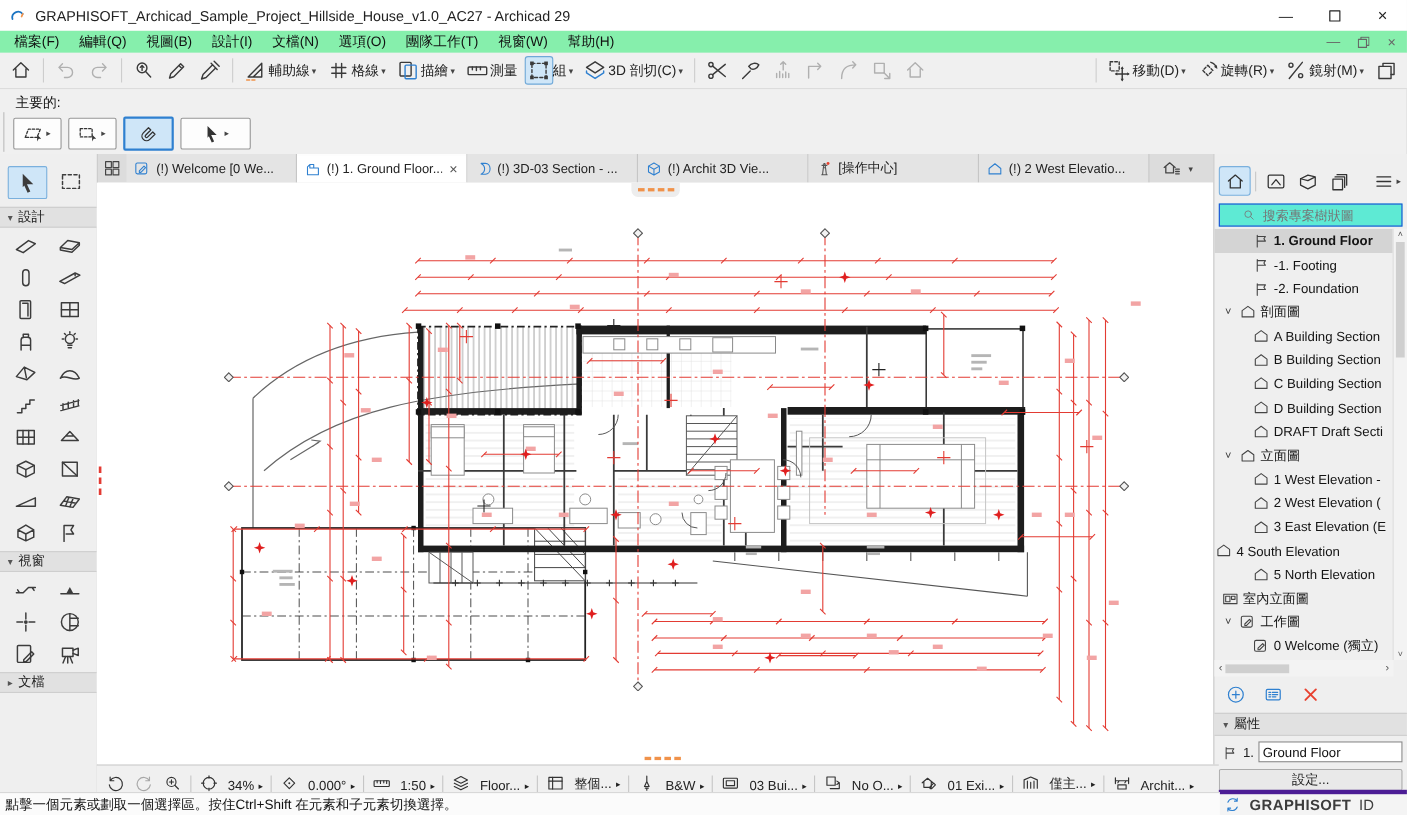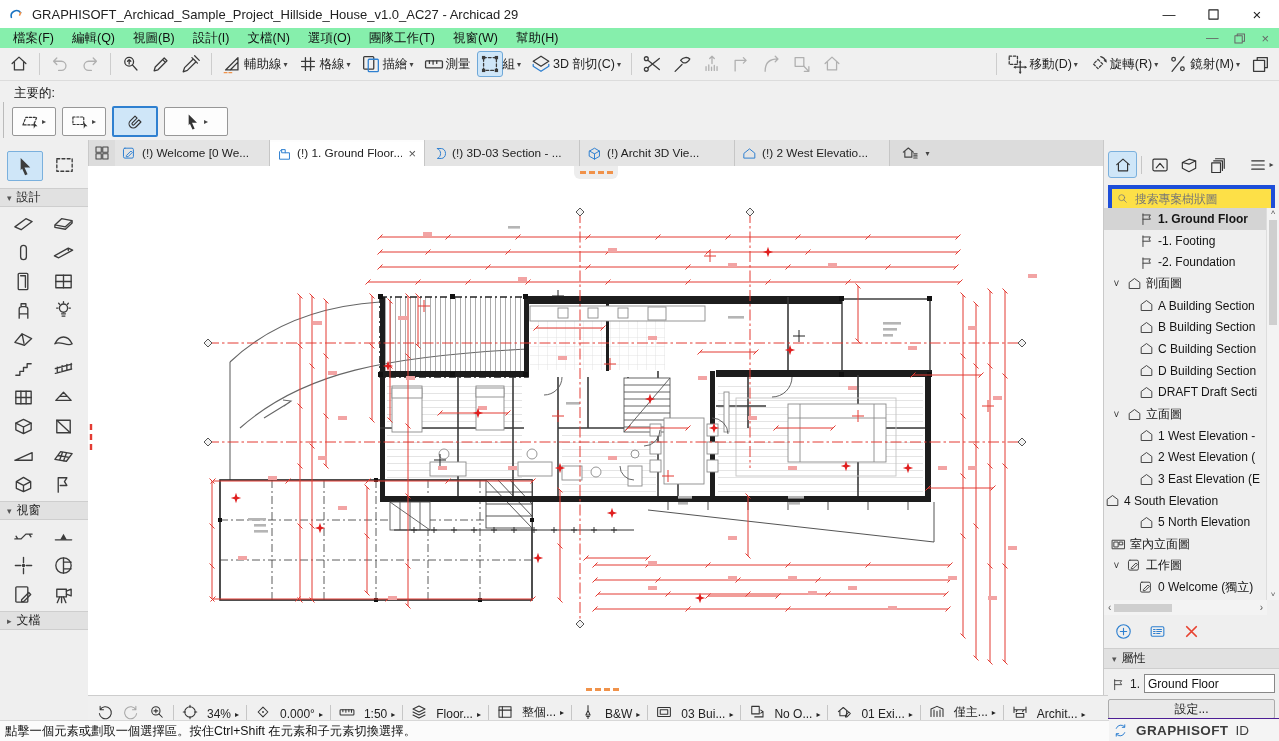--- a/index.html
+++ b/index.html
@@ -73,41 +73,41 @@
   .ssep{width:1px;height:16px;background:#c6c6c6;margin:0 3px;flex:none}
   
   .hintbar{position:absolute;top:720px;left:0;width:1104px;height:21px;background:#fbfbfb;border-top:1px solid #d8d8d8;font-size:12.3px;color:#111;display:flex;align-items:center;padding-left:5px}
   
   .navigator{position:absolute;top:140px;right:0;width:175px;bottom:0;background:#efefef;border-left:1px solid #c9c9c9}
   .nav-icons{display:flex;align-items:center;padding:11px 4px 3px;gap:2px}
   .nbtn{width:27px;height:25px;display:flex;align-items:center;justify-content:center;color:#333}
   .nbtn .ic{width:20px;height:20px}
   .nbtn.on{background:#cfe6f8;border:1px solid #7ab0dd;border-radius:3px}
   .nsep{width:1px;height:18px;background:#c6c6c6;margin:0 2px}
-  .searchbox{position:absolute;top:45px;left:4px;right:4px;height:19px;background:#fde047;border:4px solid #1d4ed8;display:flex;align-items:center;padding:0 4px;gap:4px}
+  .searchbox{position:absolute;top:45px;left:4px;right:4px;height:19px;background:#5eead4;border:1px solid #1d4ed8;display:flex;align-items:center;padding:0 20px;gap:4px}
   .searchbox .ic{width:13px;height:13px;color:#777}
   .searchbox input{border:0;outline:0;flex:1;min-width:0;background:transparent;font:11.8px "Liberation Sans",sans-serif;color:#333}
   #tree{position:absolute;top:68px;left:0;right:12px;height:392px;overflow:hidden}
   .trow{display:flex;align-items:center;height:21.7px;gap:3px;font-size:12px;color:#141414;white-space:nowrap;overflow:hidden}
   .trow.sel{background:#d4d4d4;font-weight:bold}
   .trow .ic{width:17px;height:17px;color:#444}
   .chev{width:13px;font-size:10px;color:#333;text-align:center;flex:none}
   .vscroll{position:absolute;top:68px;right:0;width:12px;height:392px;background:#f3f3f3;border-left:1px solid #ddd;display:flex;flex-direction:column;align-items:center;font-size:8px;color:#555}
   .vthumb{width:8px;height:105px;background:#cfcfcf;margin-top:3px}
   .hscroll{position:absolute;top:460px;left:0;right:12px;height:15px;background:#f3f3f3;display:flex;align-items:center;font-size:10px;color:#555;padding:0 4px}
   .hthumb{width:58px;height:8px;background:#cfcfcf;margin-left:3px}
   .navbtns{position:absolute;top:478px;left:0;right:0;height:27px;display:flex;align-items:center;gap:15px;padding-left:10px}
   .navbtns .ic{width:19px;height:19px;color:#2f80d0}
   .navbtns .red{color:#e8412f}
   .props-h{position:absolute;top:508px;left:0;right:0;height:19px;background:#e1e1e1;border-top:1px solid #cecece;border-bottom:1px solid #cecece;display:flex;align-items:center;padding-left:8px;gap:5px;font-size:12px}
   .story-row{position:absolute;top:533px;left:6px;right:4px;height:21px;display:flex;align-items:center;gap:4px;font-size:12px}
   .story-row .ic{width:16px;height:16px;color:#444}
   .story-row input{flex:1;min-width:0;height:17px;border:1px solid #888;padding:0 3px;font:12px "Liberation Sans",sans-serif;color:#111;background:#fff}
   .set-btn{position:absolute;top:559px;left:4px;right:4px;height:18px;background:#e9e9e9;border:1px solid #ababab;border-radius:2px;display:flex;align-items:center;justify-content:center;font-size:12px;color:#222}
-  .gsbar{position:absolute;top:578px;left:0;right:0;bottom:0;background:#f4f4f4;border-top:1px solid #4c1d95;display:flex;align-items:center;gap:7px;padding:0 8px}
+  .gsbar{position:absolute;top:578px;left:0;right:0;bottom:0;background:#f4f4f4;border-top:4px solid #4c1d95;display:flex;align-items:center;gap:7px;padding:0 8px}
   .gsbar .ic{width:17px;height:17px;color:#2f80d0}
   .gsbrand{font-weight:bold;letter-spacing:.4px;color:#3c3c3c;font-size:13.5px}
   .gsid{color:#404040;font-size:13.5px}
 </style>
 </head>
 <body>
 
 <div id="app">
 
   <div class="titlebar">
@@ -495,20 +495,29 @@
           </span>
           <span class="tl">(!) 3D-03 Section - ...</span>
         </div>
         <div class="tab">
           <span class="ic blue">
             <svg viewBox="0 0 24 24">
               <path d="M5 8.5 12 4.5l7 4v7.5l-7 4-7-4ZM5 8.5l7 4 7-4M12 12.5v7.5"></path>
             </svg>
           </span>
           <span class="tl">(!) Archit 3D Vie...</span>
+        </div>
+        <div class="tab">
+          <span class="ic ">
+            <svg viewBox="0 0 24 24">
+              <path d="M9.5 19.5 11 7.5h2L14.5 19.5ZM8.5 19.5h7M10.6 10.5h2.8M8.8 7.5h6.4M10.9 7.5l.4-2.3h1.4l.4 2.3"></path>
+              <circle cx="16.6" cy="5.2" r="1.9" fill="#e8412f" stroke="none"></circle>
+            </svg>
+          </span>
+          <span class="tl">[操作中心]</span>
         </div>
         <div class="tab">
           <span class="ic blue">
             <svg viewBox="0 0 24 24">
               <path d="M4.5 11.5 12 5.5l7.5 6v7h-15Z"></path>
             </svg>
           </span>
           <span class="tl">(!) 2 West Elevatio...</span>
         </div>
       </div>

